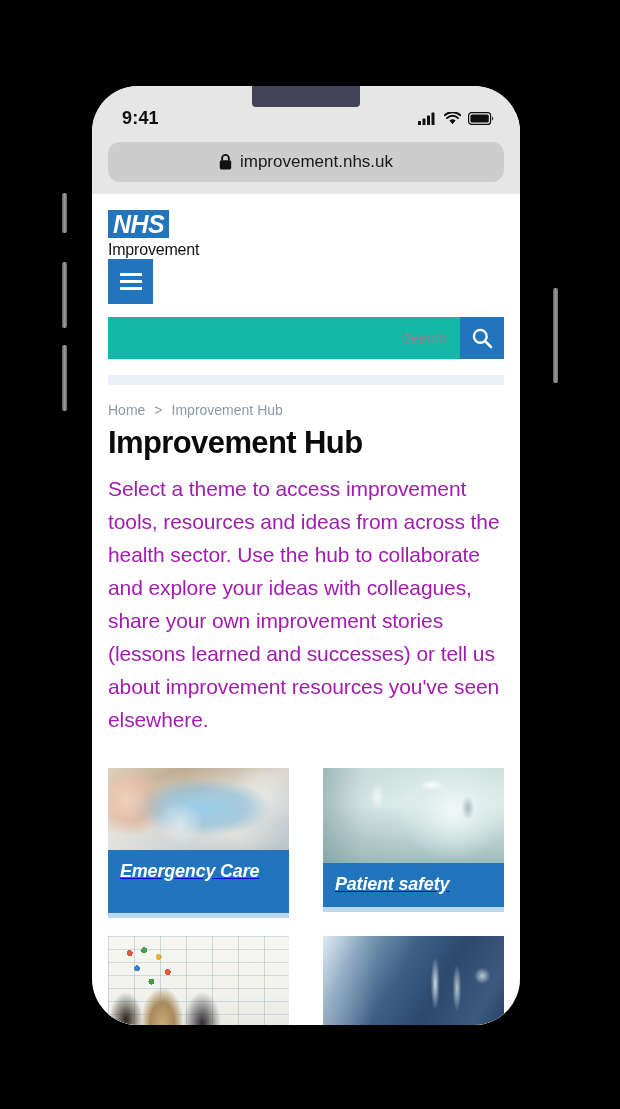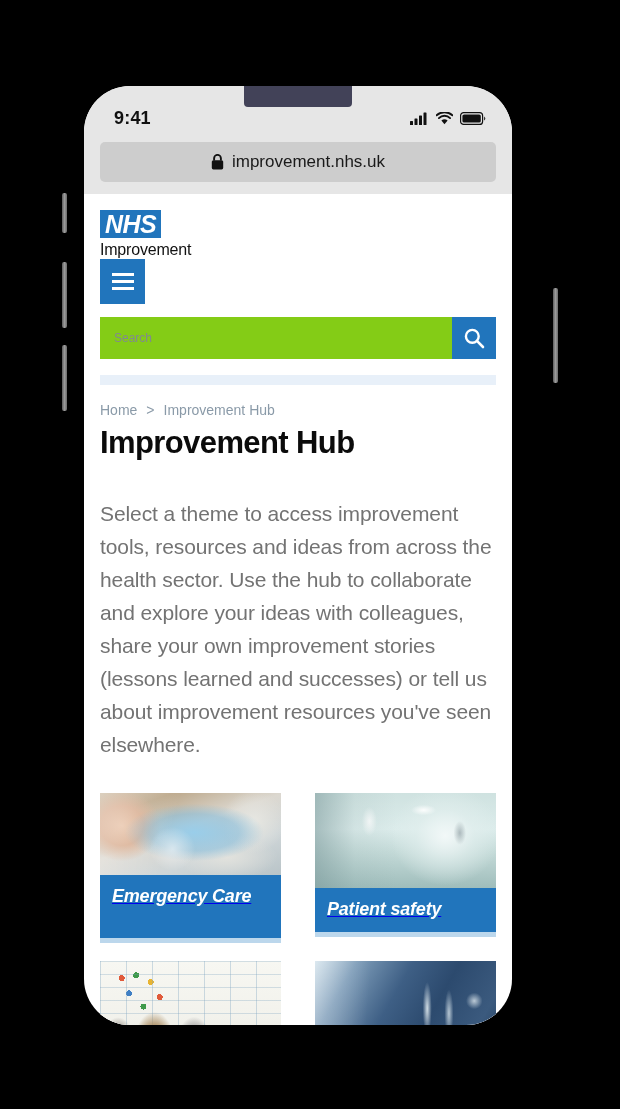--- a/index.html
+++ b/index.html
@@ -36,21 +36,21 @@
     border-radius: 2px;
   }
   .btn-silence { left: 62px; top: 193px; width: 5px; height: 40px; }
   .btn-vol-up  { left: 62px; top: 262px; width: 5px; height: 66px; }
   .btn-vol-dn  { left: 62px; top: 345px; width: 5px; height: 66px; }
   .btn-power   { left: 553px; top: 288px; width: 5px; height: 95px; }
 
   
   .screen {
     position: absolute;
-    left: 84px;
+    left: 92px;
     top: 86px;
     width: 428px;
     height: 939px;
     background: #ffffff;
     border-radius: 46px;
     overflow: hidden;
   }
 
   
   .browser-chrome {
@@ -90,21 +90,21 @@
   .status-icons {
     display: flex;
     align-items: center;
     gap: 7px;
   }
 
   .url-bar {
     margin: 12px 16px 0 16px;
     height: 40px;
     background: #cdcdcd;
-    border-radius: 5px;
+    border-radius: 12px;
     display: flex;
     align-items: center;
     justify-content: center;
     gap: 8px;
   }
 
   .url-text {
     font-size: 17px;
     color: #1a1a1a;
   }
@@ -166,27 +166,28 @@
   }
 
   .search-row {
     display: flex;
     margin-top: 13px;
   }
 
   .search-input {
     flex: 1;
     height: 42px;
-    background: #84cc16;
+    background: #14b8a6;
     border: none;
     outline: none;
     padding: 0 14px;
-    font-size: 12px;
+    font-size: 14px;
     color: #333333;
     font-family: "Liberation Sans", sans-serif;
+    text-align: right;
   }
   .search-input::placeholder { color: #808a8f; }
 
   .search-btn {
     width: 44px;
     height: 42px;
     background: #2175bc;
     border: none;
     display: flex;
     align-items: center;
@@ -216,22 +217,22 @@
     font-size: 31px;
     font-weight: bold;
     color: #0b0b0b;
     letter-spacing: -0.6px;
     margin-top: 7px;
   }
 
   .intro {
     font-size: 21px;
     line-height: 33px;
-    color: #737373;
-    margin-top: 36px;
+    color: #a21caf;
+    margin-top: 11px;
     letter-spacing: -0.1px;
   }
 
   
   .card-grid {
     display: grid;
     grid-template-columns: 1fr 1fr;
     gap: 18px 34px;
     margin-top: 32px;
     font-style: italic;

